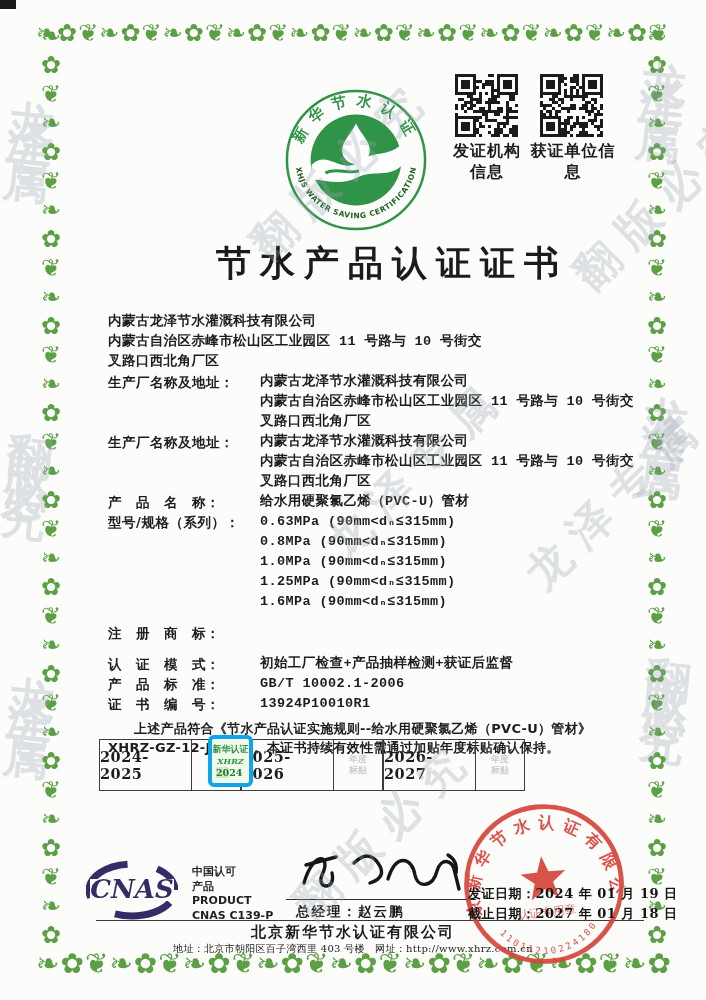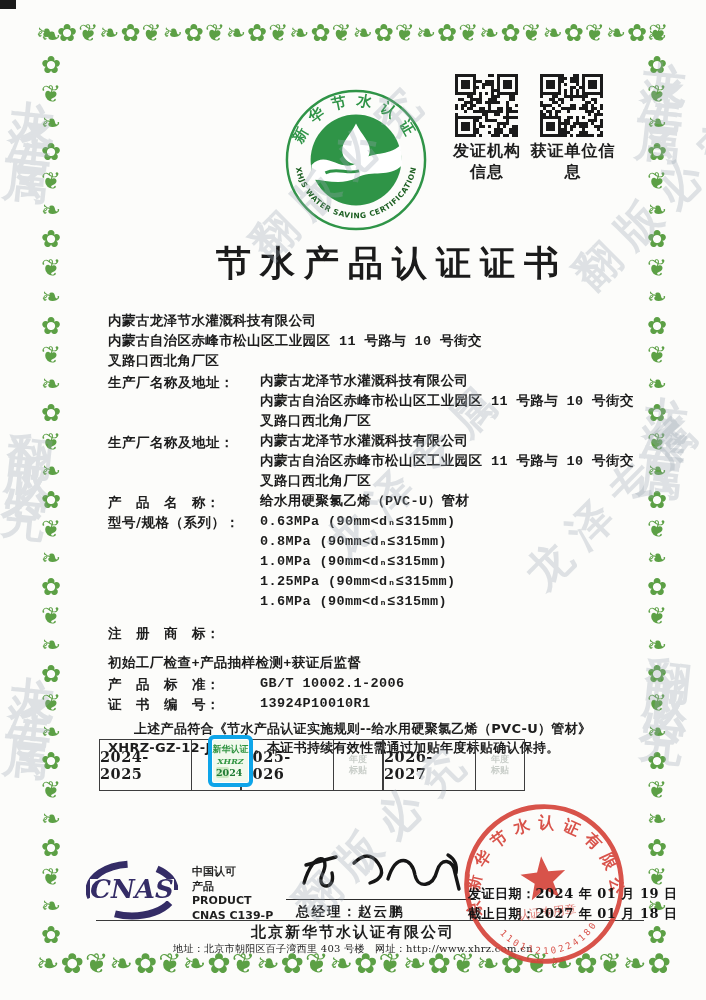--- a/index.html
+++ b/index.html
@@ -633,20 +633,21 @@
           <div>1.0MPa (90mm&lt;dₙ≤315mm)</div>
         <div>1.25MPa (90mm&lt;dₙ≤315mm)</div>
           <div>1.6MPa (90mm&lt;dₙ≤315mm)</div>
       </div>
     </div>
     <div class="frow gap10">
       <div class="lbl">注　册　商　标：</div>
       <div class="val"></div>
     </div>
     <div class="frow gap10">
+      <div class="lbl">认　证　模　式：</div>
       <div class="val">
           <div>初始工厂检查+产品抽样检测+获证后监督</div>
         </div>
     </div>
     <div class="frow">
       <div class="lbl">产　品　标　准：</div>
       <div class="val">
           <div>GB/T 10002.1-2006</div>
         </div>
     </div>

